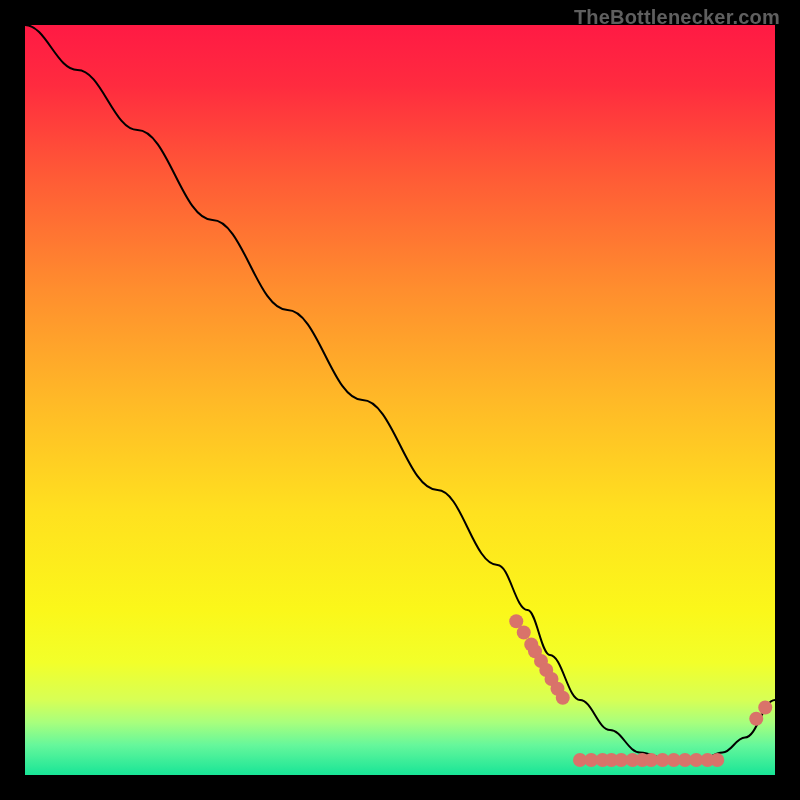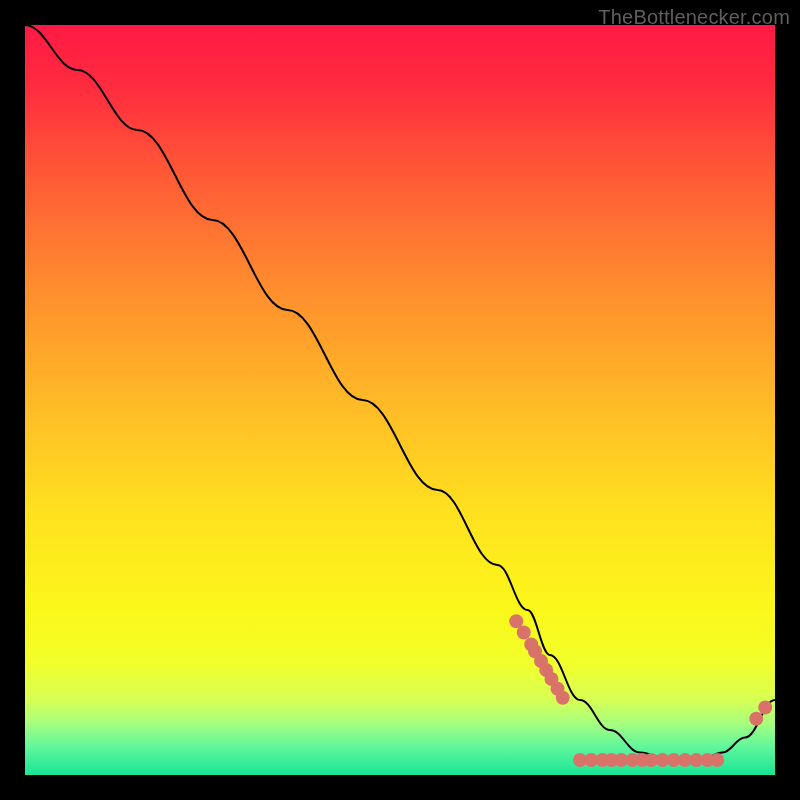--- a/index.html
+++ b/index.html
@@ -1,17 +1,17 @@
 <!DOCTYPE html>
 <html><head>
 <meta charset="utf-8">
 <style>
 body{margin:0;padding:0;background:#000;width:800px;height:800px;overflow:hidden;font-family:Arial,sans-serif}
 .wrap{position:relative;width:800px;height:800px}
-.attrib{position:absolute;top:6px;right:10px;color:#5f5f5f;font-size:20px;font-weight:400;letter-spacing:0.2px}
+.attrib{position:absolute;top:6px;right:20px;color:#5f5f5f;font-size:20px;font-weight:700;letter-spacing:0.2px}
 .plot{position:absolute;left:25px;top:25px;width:750px;height:750px}
 svg{display:block}
 </style>
 </head>
 <body>
 
 <div class="wrap">
   <div class="attrib">TheBottlenecker.com</div>
   <div class="plot">
     <svg id="svg" width="750" height="750" viewBox="0 0 750 750">

